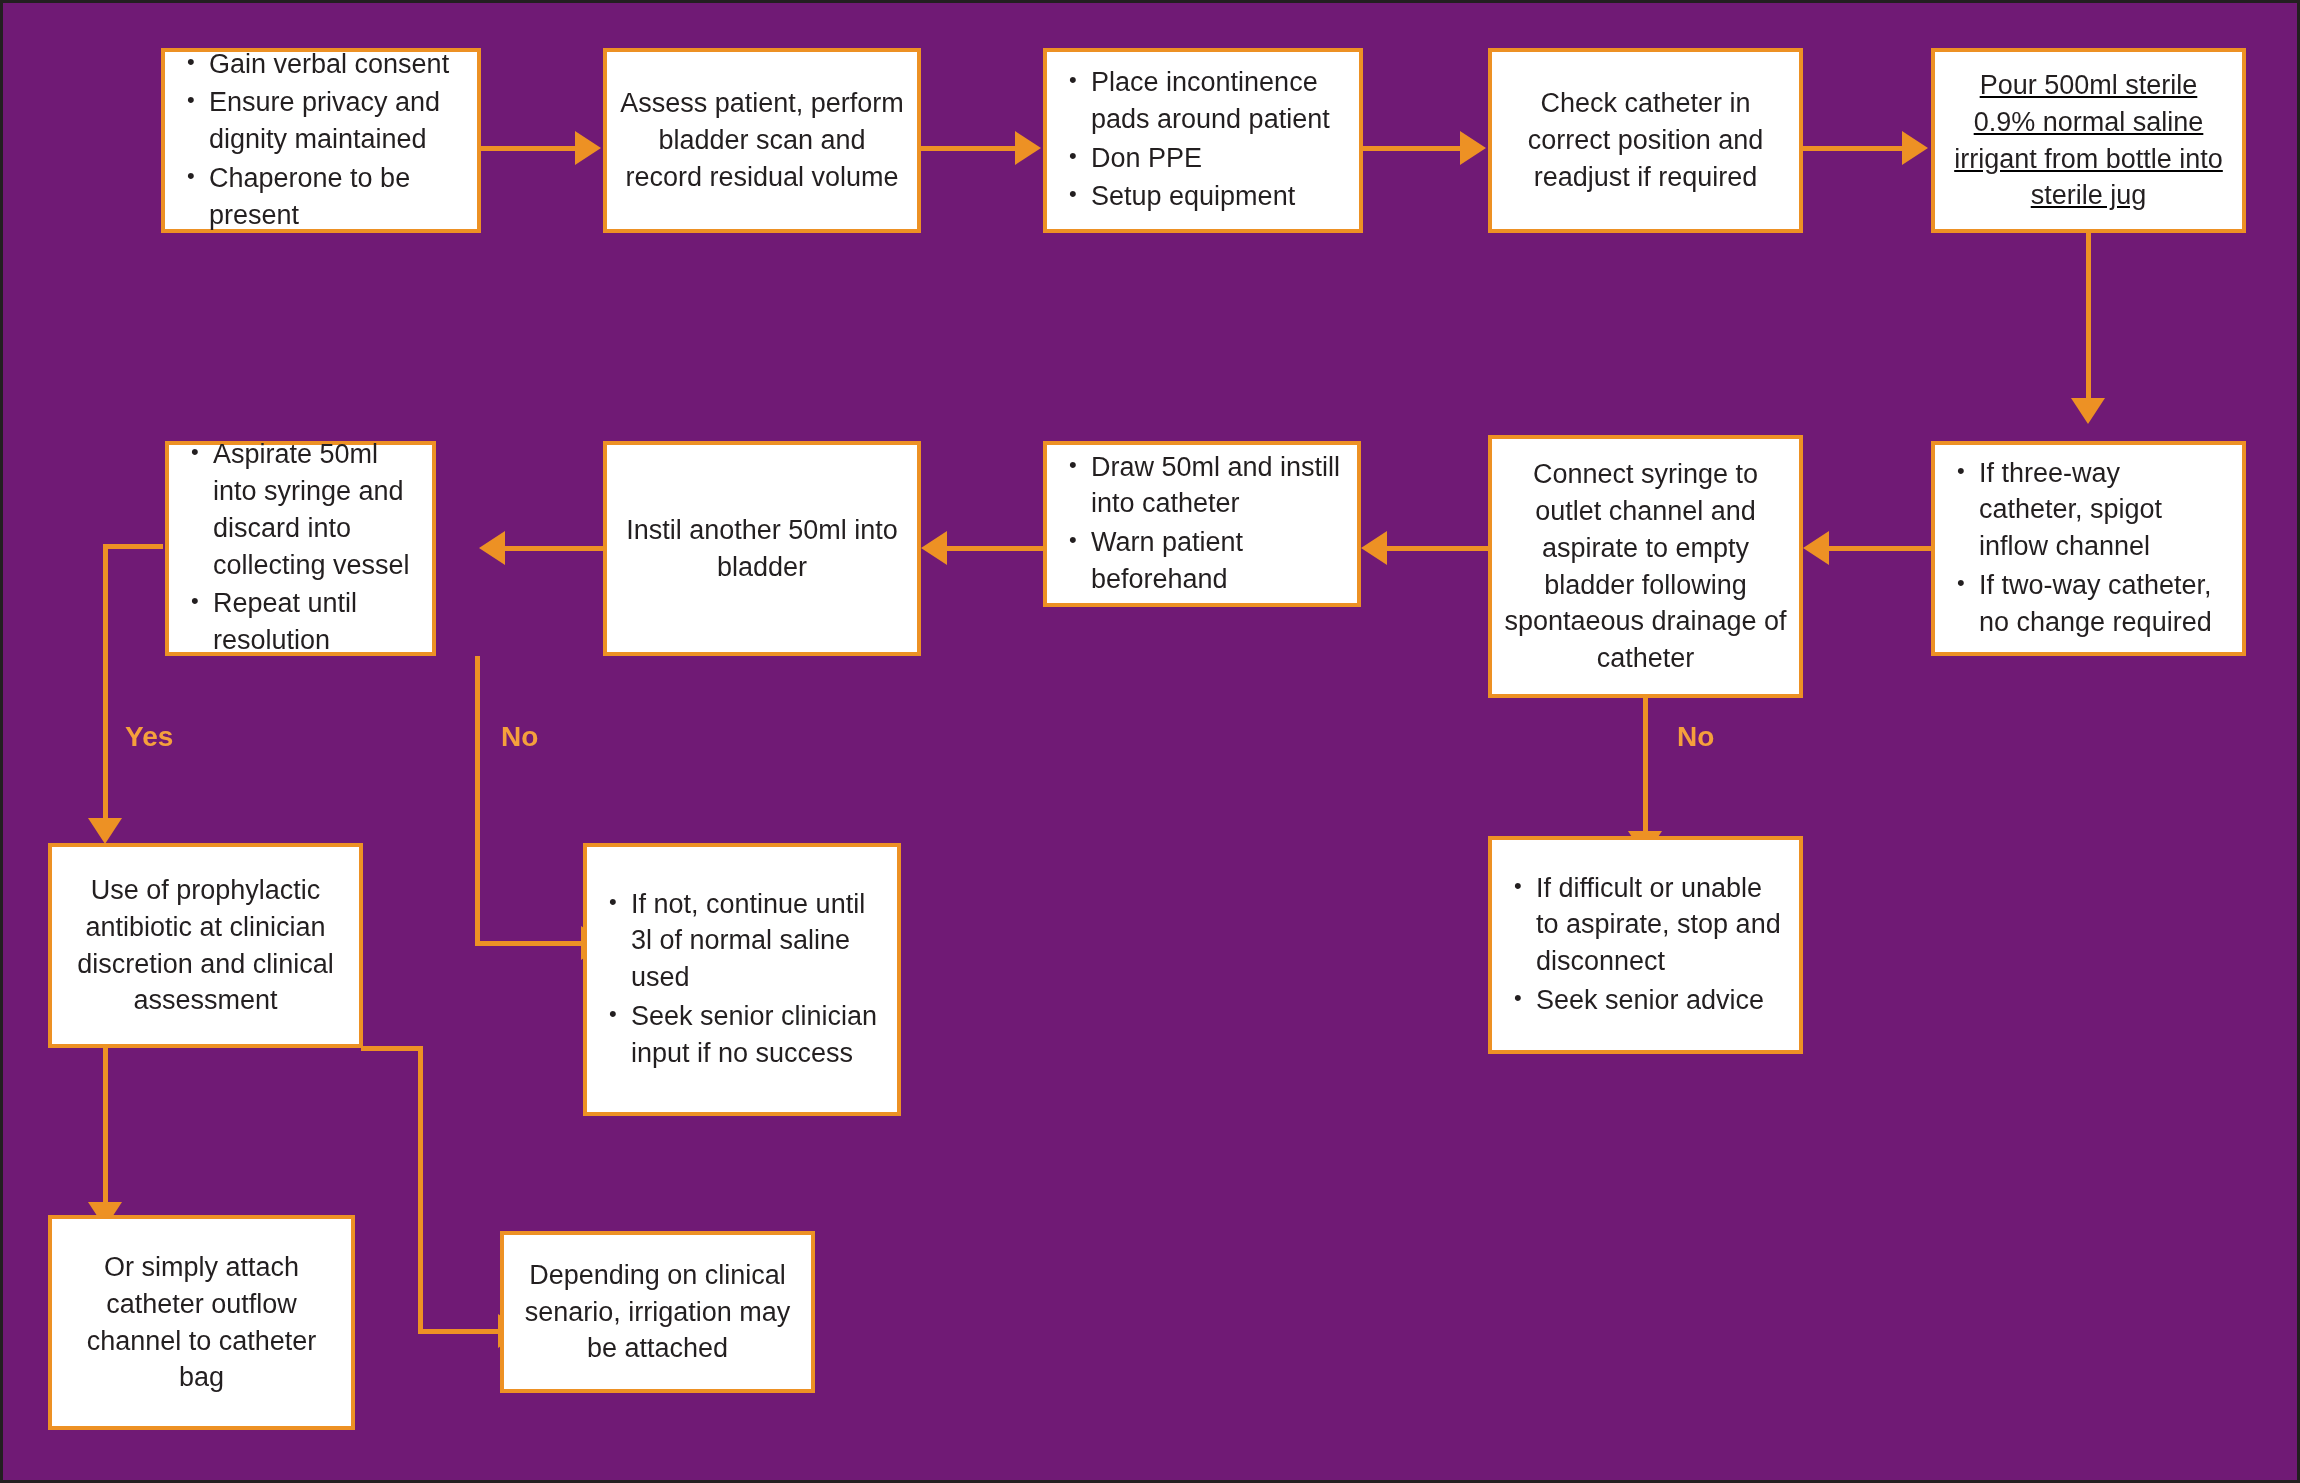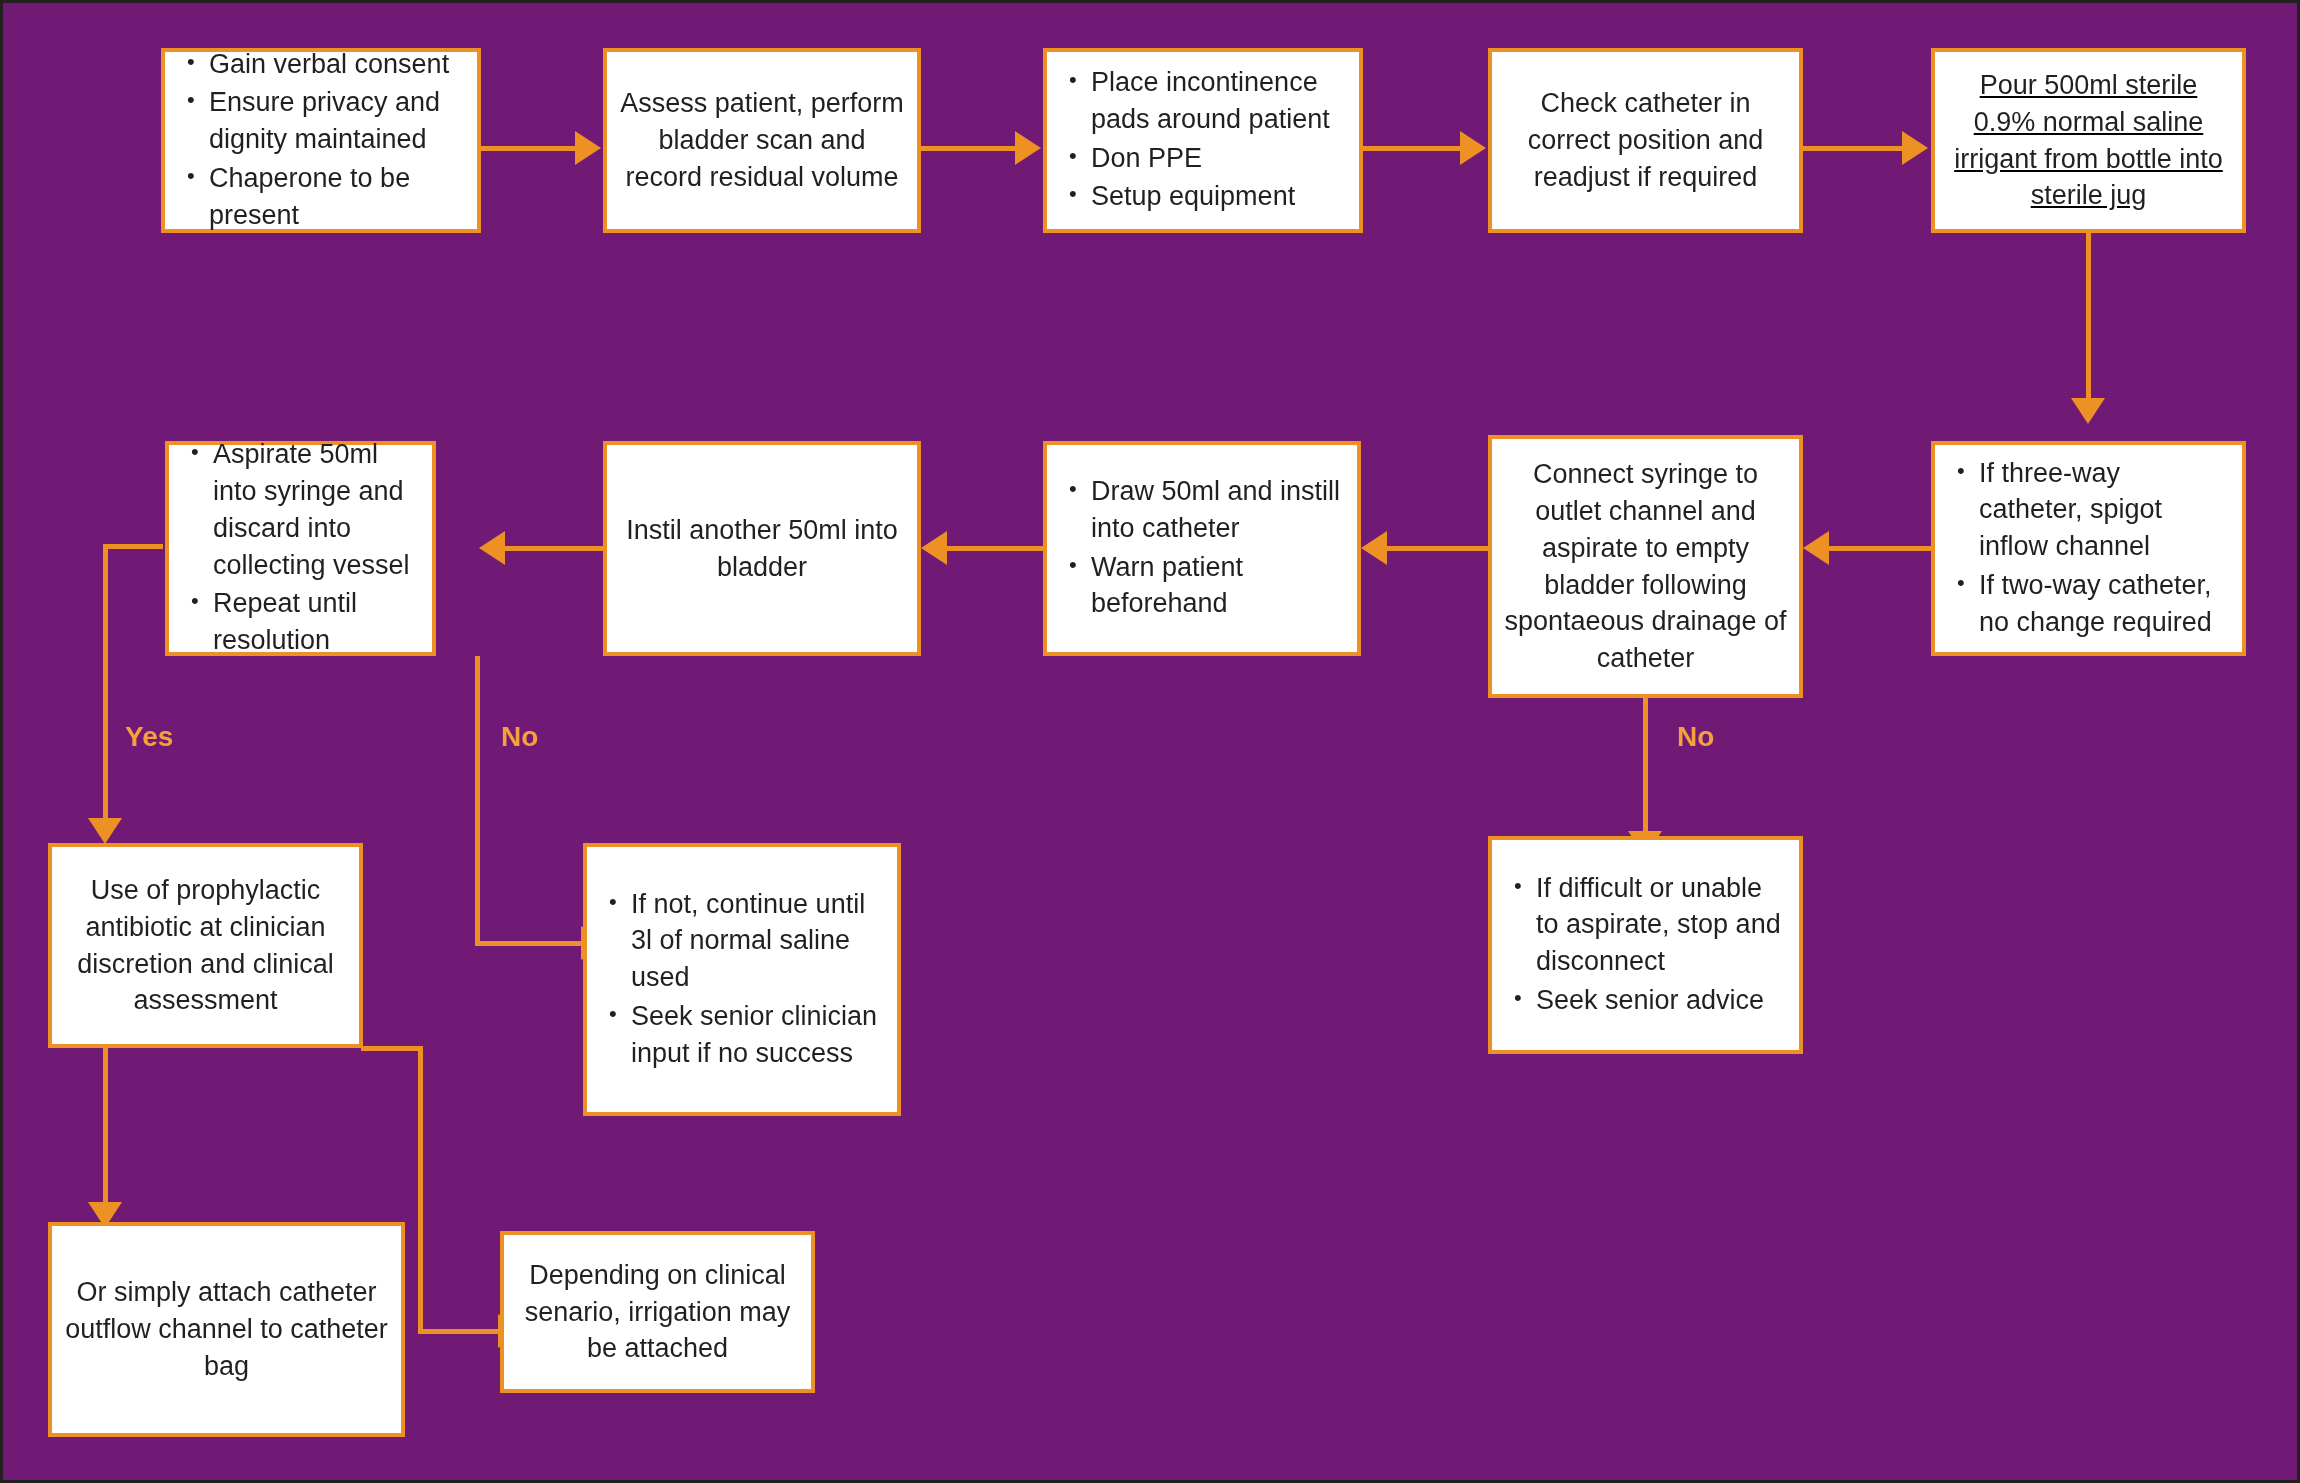--- a/index.html
+++ b/index.html
@@ -165,21 +165,21 @@
       </ul>
     </div>
   </div>
 
   <div class="node" style="left:600px; top:438px; width:318px; height:215px;">
     <div class="node-inner">
       <div class="ctr">Instil another 50ml into bladder</div>
     </div>
   </div>
 
-  <div class="node" style="left:1040px; top:438px; width:318px; height:215px;">
+  <div class="node" style="left:1040px; top:438px; width:318px; height:166px;">
     <div class="node-inner">
       <ul class="bullets">
         <li>Draw 50ml and instill into catheter</li>
         <li>Warn patient beforehand</li>
       </ul>
     </div>
   </div>
 
   <div class="node" style="left:1485px; top:432px; width:315px; height:263px;">
     <div class="node-inner">
@@ -247,21 +247,21 @@
   </div>
 
   <div class="seg-v" style="left:100px; top:1045px; height:160px;"></div>
   <div class="arrow arrow-d" style="left:85px; top:1199px;"></div>
 
   <div class="seg-h" style="left:358px; top:1043px; width:62px;"></div>
   <div class="seg-v" style="left:415px; top:1043px; height:288px;"></div>
   <div class="seg-h" style="left:415px; top:1326px; width:82px;"></div>
   <div class="arrow arrow-r" style="left:495px; top:1311px;"></div>
 
-  <div class="node" style="left:45px; top:1212px; width:357px; height:215px;margin-top:7px;">
+  <div class="node" style="left:45px; top:1212px; width:307px; height:215px;">
     <div class="node-inner">
       <div class="ctr">Or simply attach catheter outflow channel to catheter bag</div>
     </div>
   </div>
 
   <div class="node" style="left:497px; top:1228px; width:315px; height:162px;">
     <div class="node-inner">
       <div class="ctr">Depending on clinical senario, irrigation may be attached</div>
     </div>
   </div>

